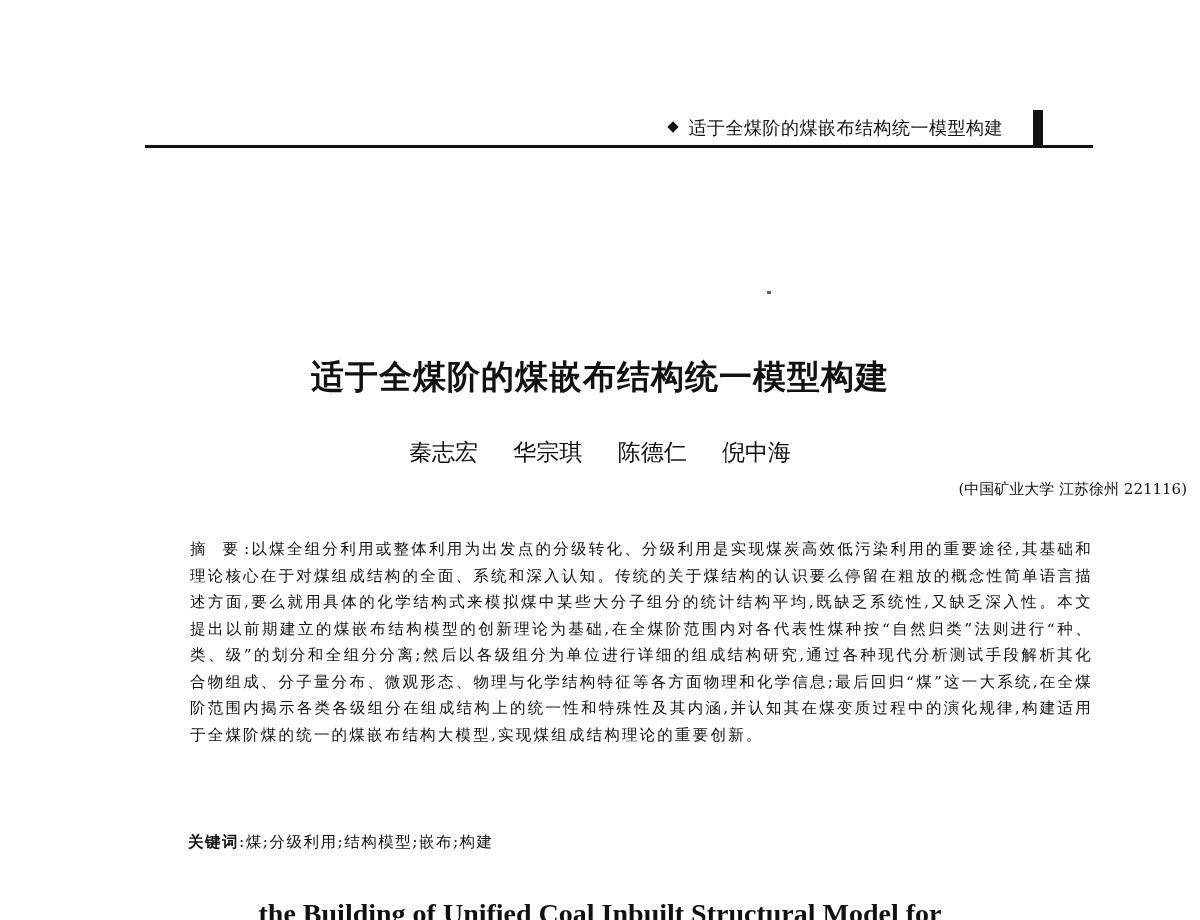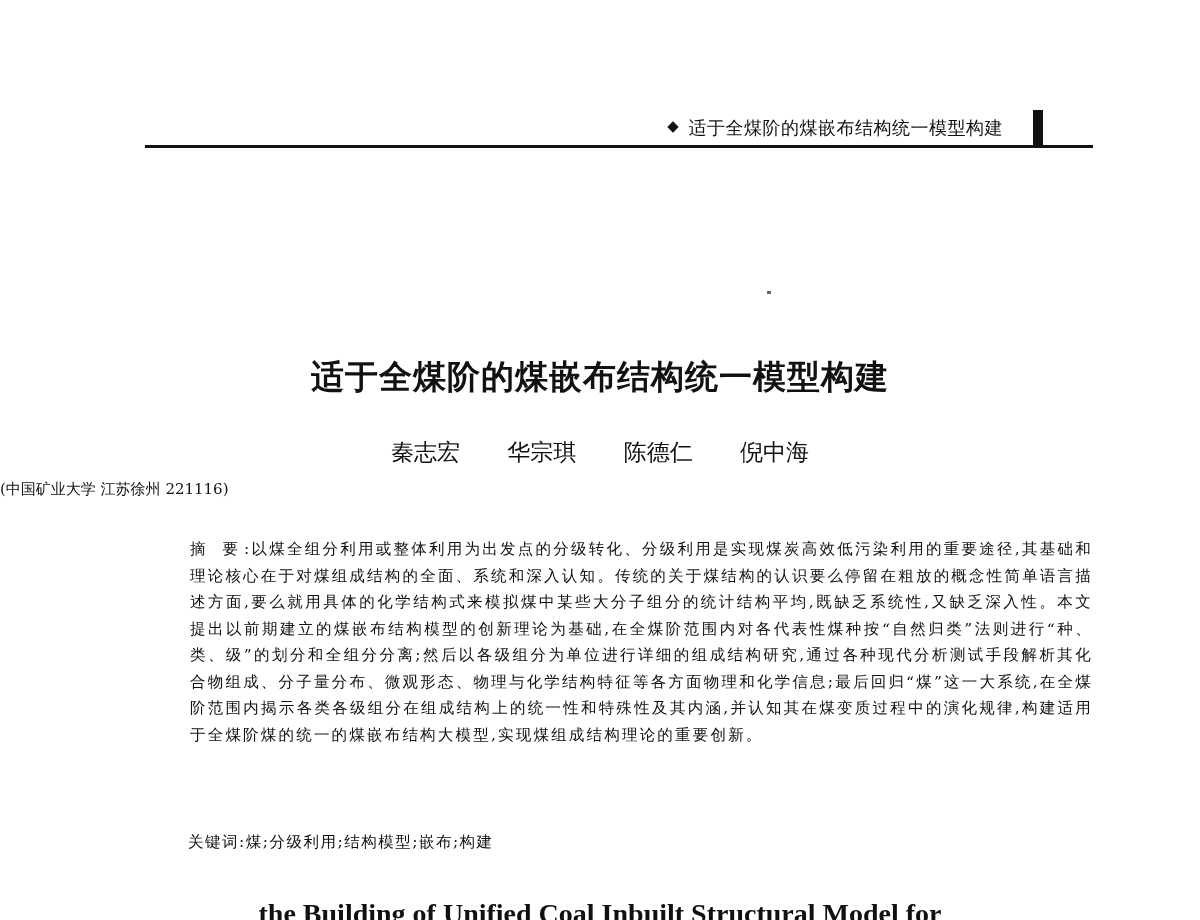--- a/index.html
+++ b/index.html
@@ -4,27 +4,27 @@
 <style>
   html, body { margin: 0; padding: 0; background: #ffffff; }
   body { width: 1200px; height: 920px; position: relative; overflow: hidden; color: #111; font-family: "DejaVu Sans", sans-serif; }
   .header { position: absolute; left: 145px; top: 110px; width: 948px; height: 38px; }
   .header-rule { position: absolute; left: 0; right: 0; bottom: 0; height: 3px; background: #111; }
   .header-text { position: absolute; right: 90px; top: 6px; font-size: 18px; letter-spacing: 0.5px; color: #111; }
   .diamond { display: inline-block; width: 8px; height: 8px; background: #111; transform: rotate(45deg); margin-right: 12px; vertical-align: middle; position: relative; top: -2px; }
   .header-bar { position: absolute; right: 50px; top: 0; width: 10px; height: 38px; background: #111; }
   .title { position: absolute; left: 0; width: 1200px; top: 355px; text-align: center; font-size: 33px; font-weight: bold; letter-spacing: 1px; font-family: "DejaVu Sans", sans-serif; }
   .authors { position: absolute; left: 0; width: 1200px; top: 437px; text-align: center; font-size: 23px; word-spacing: 0; }
-  .authors span { margin: 0 20px; }
-  .affil { position: absolute; left: 0; width: 1187px; top: 480px; text-align: left; font-size: 15px; font-family: "DejaVu Serif", serif; }
+  .authors span { margin: 0 14px; }
+  .affil { position: absolute; left: 0; width: 1187px; top: 480px; text-align: right; font-size: 15px; font-family: "DejaVu Serif", serif; }
   .abstract { position: absolute; left: 145px; top: 536px; width: 948px; font-size: 15.5px; line-height: 26.5px; font-family: "DejaVu Serif", serif; text-align: justify; letter-spacing: 2.2px; }
   .abstract .lead { padding-left: 45px; }
   .label-bold { font-weight: normal; font-family: "DejaVu Sans", sans-serif; letter-spacing: 6px; }
   .keywords { position: absolute; left: 188px; top: 832px; font-size: 15.5px; font-family: "DejaVu Serif", serif; letter-spacing: 1.5px; }
-  .kw-label { font-weight: normal; font-family: "DejaVu Sans", sans-serif; }
+  .kw-label { font-weight: bold; font-family: "DejaVu Sans", sans-serif; }
   .en-title { position: absolute; left: 0; width: 1200px; top: 898px; text-align: center; font-size: 28px; font-weight: bold; font-family: "Liberation Serif", serif; }
   .speck { position: absolute; left: 767px; top: 291px; width: 4px; height: 3px; background: #666; }
 </style>
 </head>
 <body>
 
 <div class="header">
   <div class="header-text">
     <span class="diamond"></span><span>适于全煤阶的煤嵌布结构统一模型构建</span>
   </div>

